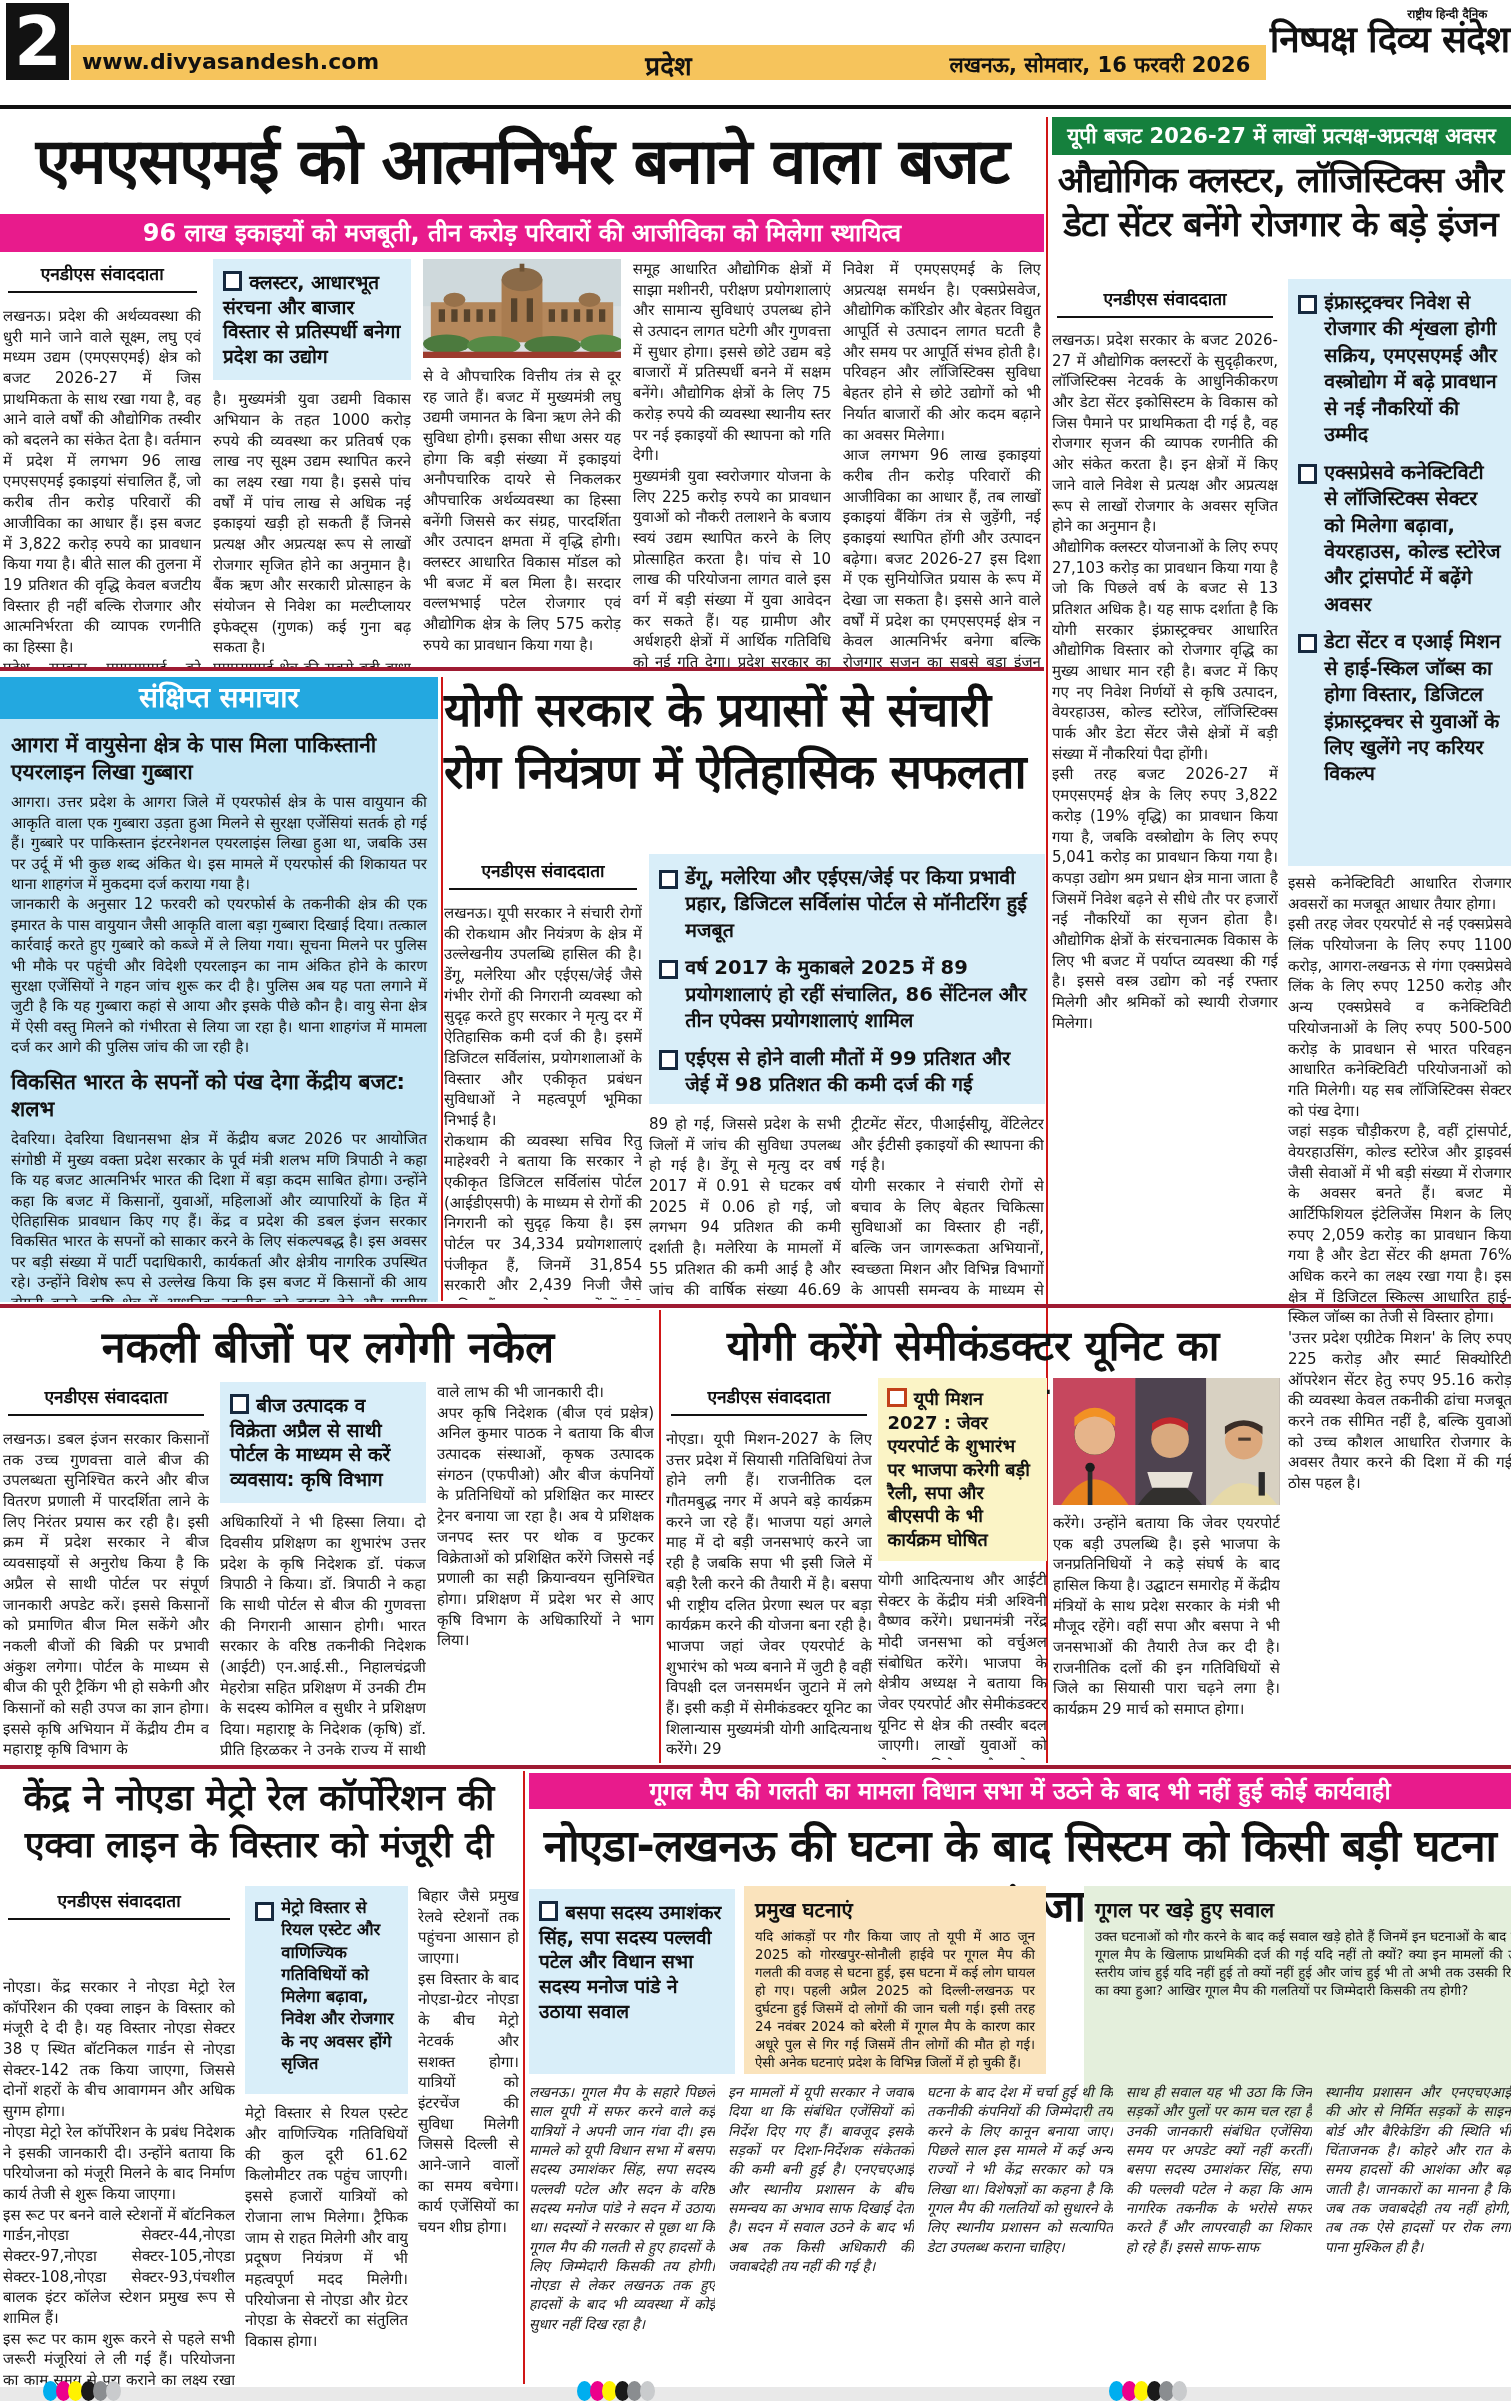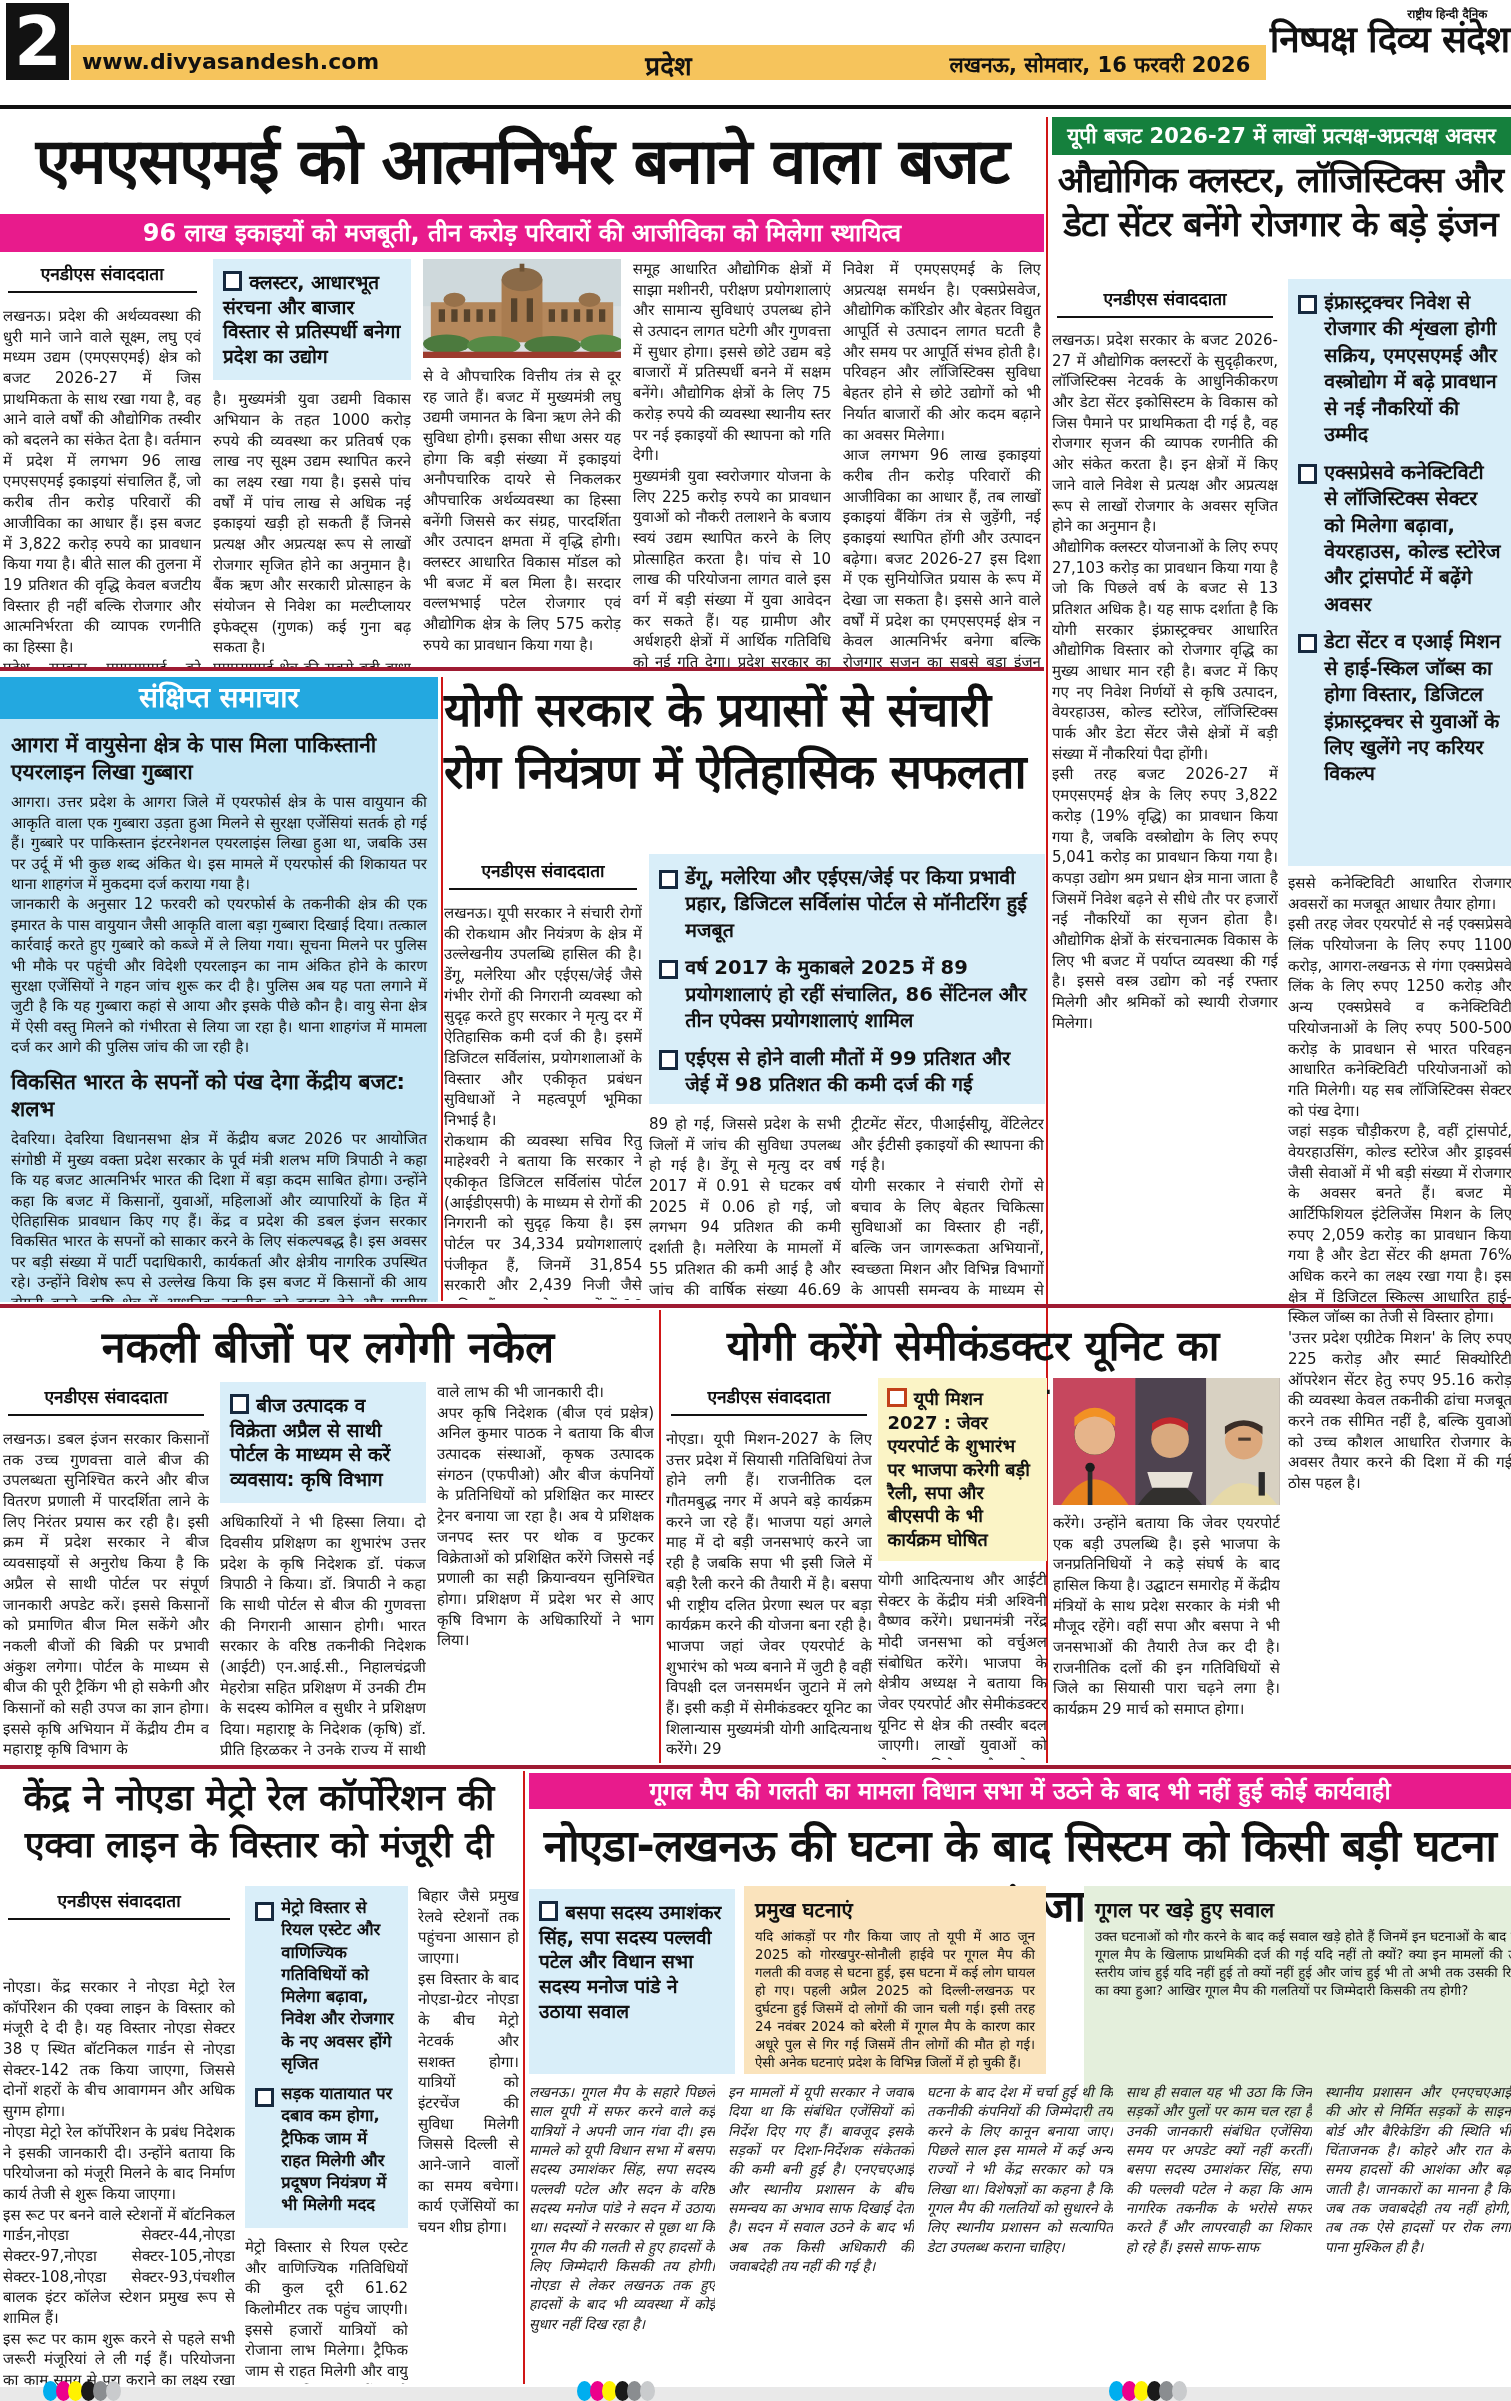--- a/index.html
+++ b/index.html
@@ -277,24 +277,20 @@
 <div class="abs col-text" style="left:3.1px;top:1933px;width:232px;height:451px;overflow:hidden;margin-top:44px;">नोएडा। केंद्र सरकार ने नोएडा मेट्रो रेल कॉर्पोरेशन की एक्वा लाइन के विस्तार को मंजूरी दे दी है। यह विस्तार नोएडा सेक्टर 38 ए स्थित बॉटनिकल गार्डन से नोएडा सेक्टर-142 तक किया जाएगा, जिससे दोनों शहरों के बीच आवागमन और अधिक सुगम होगा।
 नोएडा मेट्रो रेल कॉर्पोरेशन के प्रबंध निदेशक ने इसकी जानकारी दी। उन्होंने बताया कि परियोजना को मंजूरी मिलने के बाद निर्माण कार्य तेजी से शुरू किया जाएगा।
 इस रूट पर बनने वाले स्टेशनों में बॉटनिकल गार्डन,नोएडा सेक्टर-44,नोएडा सेक्टर-97,नोएडा सेक्टर-105,नोएडा सेक्टर-108,नोएडा सेक्टर-93,पंचशील बालक इंटर कॉलेज स्टेशन प्रमुख रूप से शामिल हैं।
 इस रूट पर काम शुरू करने से पहले सभी जरूरी मंजूरियां ले ली गई हैं। परियोजना का काम समय से पूरा कराने का लक्ष्य रखा गया है।</div>
 <div class="abs" style="left:245px;top:1886px;width:163px;height:498px;overflow:hidden;">
   <div class="cyanbox" style="margin-bottom:9.4px;">
     <div class="bullet" style="margin-bottom:7.9px;">
         <span class="sq"></span>
         <span class="btxt" style="font-size:16.5px;">मेट्रो विस्तार से रियल एस्टेट और वाणिज्यिक गतिविधियों को मिलेगा बढ़ावा, निवेश और रोजगार के नए अवसर होंगे सृजित</span>
       </div>
-    <div class="bullet" style="margin-bottom:0;">
-        <span class="sq"></span>
-        <span class="btxt" style="font-size:16.5px;">सड़क यातायात पर दबाव कम होगा, ट्रैफिक जाम में राहत मिलेगी और प्रदूषण नियंत्रण में भी मिलेगी मदद</span>
-      </div>
   </div>
   <div class="col-text">मेट्रो विस्तार से रियल एस्टेट और वाणिज्यिक गतिविधियों की कुल दूरी 61.62 किलोमीटर तक पहुंच जाएगी। इससे हजारों यात्रियों को रोजाना लाभ मिलेगा। ट्रैफिक जाम से राहत मिलेगी और वायु प्रदूषण नियंत्रण में भी महत्वपूर्ण मदद मिलेगी। परियोजना से नोएडा और ग्रेटर नोएडा के सेक्टरों का संतुलित विकास होगा।</div>
 </div>
 <div class="abs col-text" style="left:418px;top:1886px;width:101px;height:498px;overflow:hidden;">बिहार जैसे प्रमुख रेलवे स्टेशनों तक पहुंचना आसान हो जाएगा।
 इस विस्तार के बाद नोएडा-ग्रेटर नोएडा के बीच मेट्रो नेटवर्क और सशक्त होगा। यात्रियों को इंटरचेंज की सुविधा मिलेगी जिससे दिल्ली से आने-जाने वालों का समय बचेगा। कार्य एजेंसियों का चयन शीघ्र होगा।</div>
 
 <div class="abs vrule" style="left:523px;top:1771px;height:613px;"></div>
 
 <div class="abs gmap-pink">गूगल मैप की गलती का मामला विधान सभा में उठने के बाद भी नहीं हुई कोई कार्यवाही</div>
 <div class="abs h-gmap">नोएडा-लखनऊ की घटना के बाद सिस्टम को किसी बड़ी घटना का इंतजार</div>

